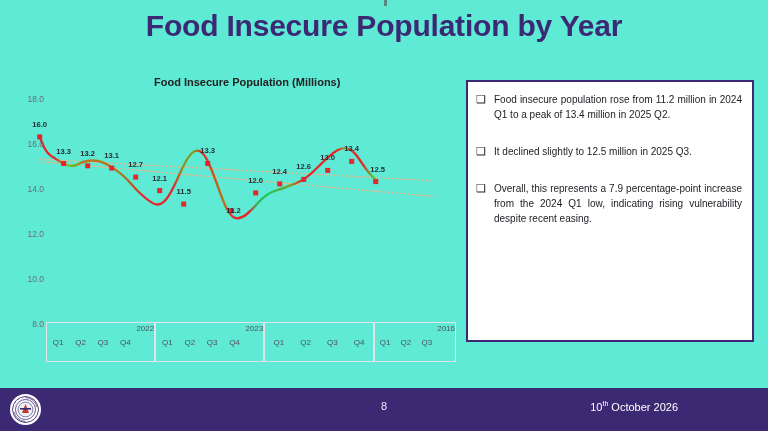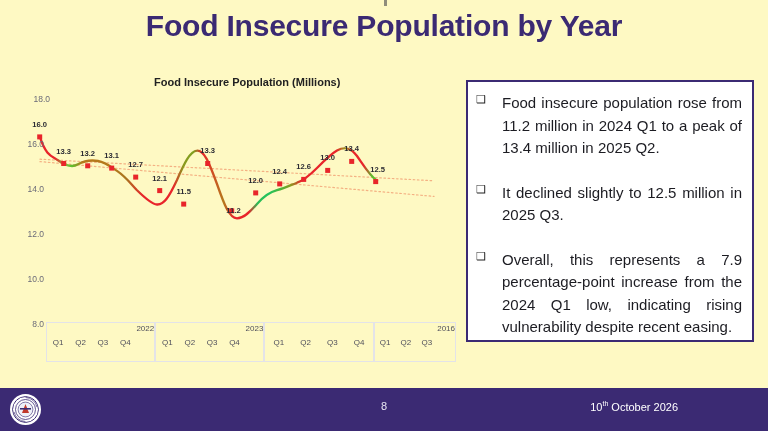--- a/index.html
+++ b/index.html
@@ -3,21 +3,21 @@
 <meta charset="utf-8">
 <style>
   html,body{margin:0;padding:0;}
   body{
     width:768px;height:431px;
     background:#ffffff;
     font-family:"Liberation Sans", sans-serif;
     overflow:hidden;
     position:relative;
   }
-  #slide{position:relative;width:768px;height:431px;background:#fef9c3;}
+  #slide{position:relative;width:768px;height:431px;background:#5eead4;}
 
   
   .slide-title{
     position:absolute; top:8px; left:0; width:768px;
     text-align:center;
     font-size:30px; font-weight:bold;
     color:#3B2A73;
     letter-spacing:-0.2px;
     line-height:1.2;
   }
@@ -82,24 +82,23 @@
     display:flex; align-items:flex-start;
     margin-bottom:16px;
   }
   .bullet-mark{
     flex:0 0 auto;
     width:13px; margin-right:5px; margin-top:2px;
     font-size:11px; color:#222; line-height:1;
   }
   .bullet-text{
     flex:1 1 auto;
-    font-size:15px; line-height:1.5; color:#1c1c22;
+    font-size:10px; line-height:1.5; color:#1c1c22;
     text-align:justify;
     text-justify:inter-word;
-    margin-left:8px;
   }
   .bullet-text.last-nofill{text-align:justify;}
 
   
   #footer{
     position:absolute; left:0; bottom:0;
     width:768px; height:43px;
     background:#3B2A73;
     color:#fff;
   }
@@ -229,21 +228,21 @@
           <text x="219.5" y="119" text-anchor="middle">11.2</text>
           <text x="241.7" y="89" text-anchor="middle">12.0</text>
           <text x="265.7" y="80" text-anchor="middle">12.4</text>
           <text x="289.7" y="75" text-anchor="middle">12.6</text>
           <text x="313.7" y="66" text-anchor="middle">13.0</text>
           <text x="337.7" y="57" text-anchor="middle">13.4</text>
           <text x="363.7" y="78" text-anchor="middle">12.5</text>
         </g>
       </svg>
 
-      <div class="ytick" style="left:6px; top:4.5px;">18.0</div>
+      <div class="ytick" style="left:0px; top:4.5px;">18.0</div>
       <div class="ytick" style="left:0px; top:49.5px;">16.0</div>
       <div class="ytick" style="left:0px; top:94.5px;">14.0</div>
       <div class="ytick" style="left:0px; top:139.5px;">12.0</div>
       <div class="ytick" style="left:0px; top:184.5px;">10.0</div>
       <div class="ytick" style="left:0px; top:229.5px;">8.0</div>
     </div>
   </div>
 
   <div id="xaxis">
 

